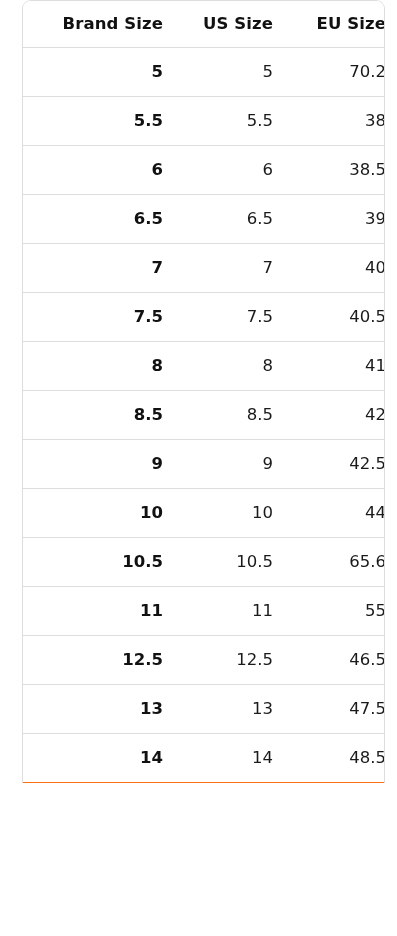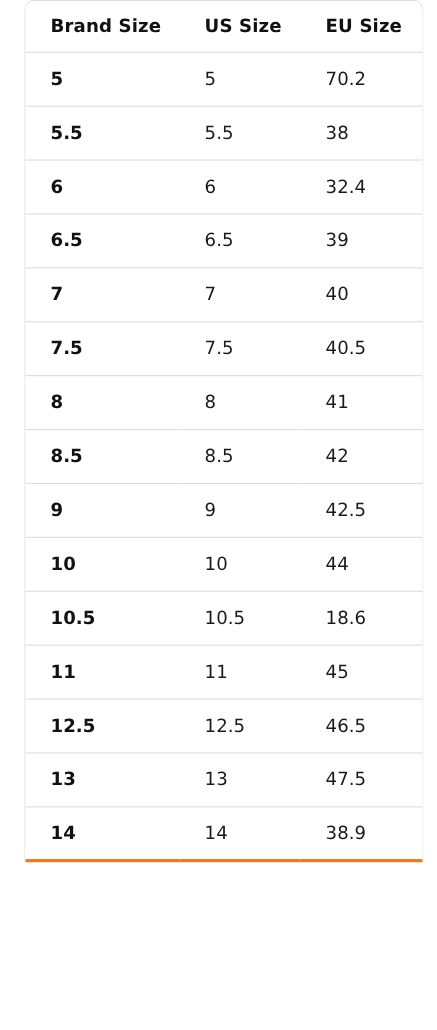--- a/index.html
+++ b/index.html
@@ -44,21 +44,21 @@
     border-top-left-radius: 9px;
     border-top-right-radius: 9px;
     border-bottom: 0;
     overflow: hidden;
     background: #ffffff;
     box-sizing: content-box;
   }
 
   table.size-table th,
   table.size-table td {
-    text-align: left;
+    text-align: right;
     vertical-align: middle;
     padding: 0 0 0 23px;
     border-bottom: 1px solid #dddddd;
     box-sizing: border-box;
     white-space: nowrap;
   }
 
   table.size-table thead th {
     height: 46px;
     font-size: 16.5px;
@@ -73,21 +73,21 @@
     color: #1a1a1a;
     font-weight: 400;
   }
 
   table.size-table tbody td.brand-cell {
     font-weight: 700;
     color: #111111;
   }
 
   table.size-table tbody tr:last-child td {
-    border-bottom: 3px solid #f97316;
+    border-bottom: 1px solid #f97316;
   }
 </style>
 </head>
 <body>
 
 <div id="size-chart-panel">
   <div class="table-frame">
     <table class="size-table">
       <colgroup>
         <col class="c-brand">
@@ -108,21 +108,21 @@
             <td>70.2</td>
           </tr>
           <tr>
             <td class="brand-cell">5.5</td>
             <td>5.5</td>
             <td>38</td>
           </tr>
           <tr>
             <td class="brand-cell">6</td>
             <td>6</td>
-            <td>32.4</td>
+            <td>38.5</td>
           </tr>
           <tr>
             <td class="brand-cell">6.5</td>
             <td>6.5</td>
             <td>39</td>
           </tr>
           <tr>
             <td class="brand-cell">7</td>
             <td>7</td>
             <td>40</td>
@@ -148,38 +148,38 @@
             <td>42.5</td>
           </tr>
           <tr>
             <td class="brand-cell">10</td>
             <td>10</td>
             <td>44</td>
           </tr>
           <tr>
             <td class="brand-cell">10.5</td>
             <td>10.5</td>
-            <td>18.6</td>
+            <td>65.6</td>
           </tr>
           <tr>
             <td class="brand-cell">11</td>
             <td>11</td>
-            <td>45</td>
+            <td>55</td>
           </tr>
           <tr>
             <td class="brand-cell">12.5</td>
             <td>12.5</td>
             <td>46.5</td>
           </tr>
           <tr>
             <td class="brand-cell">13</td>
             <td>13</td>
             <td>47.5</td>
           </tr>
           <tr>
             <td class="brand-cell">14</td>
             <td>14</td>
-            <td>38.9</td>
+            <td>48.5</td>
           </tr>
         </tbody>
     </table>
   </div>
 </div>
 
 </body></html>

